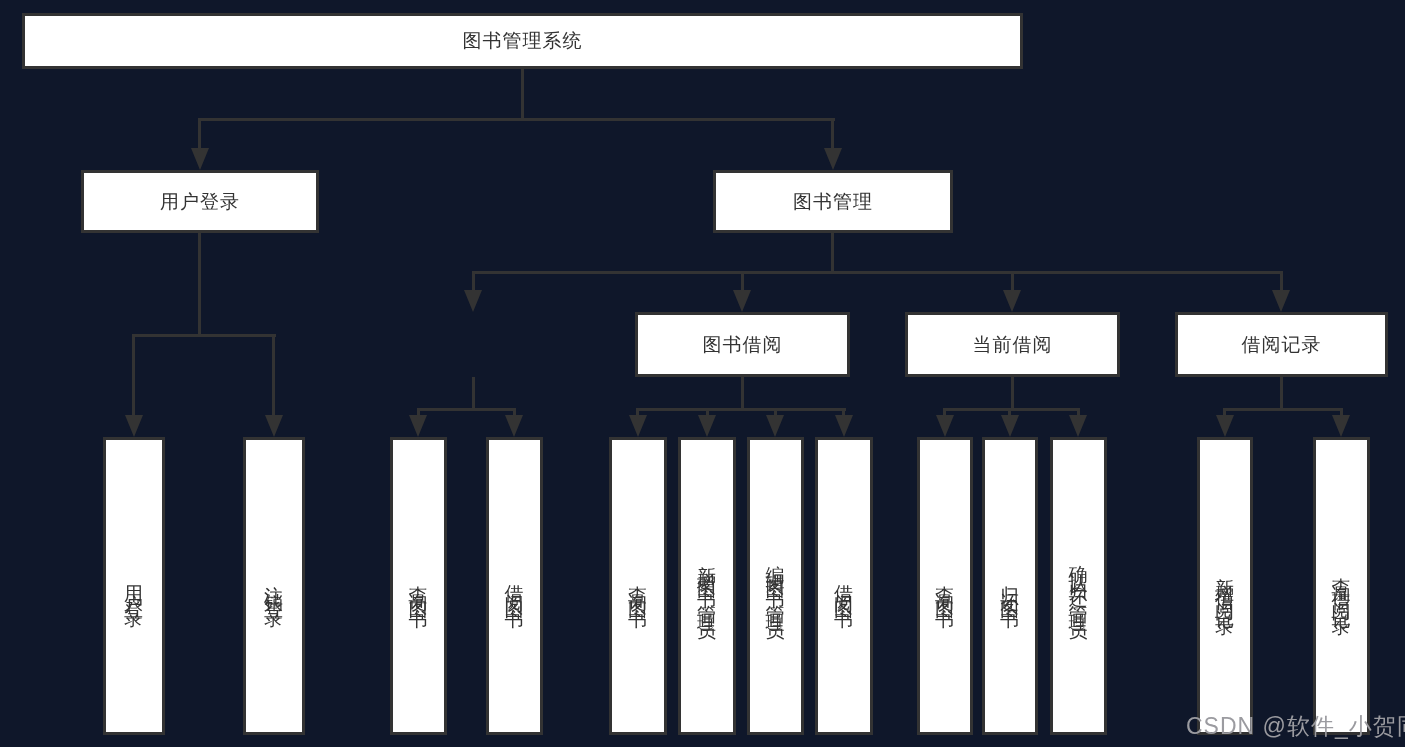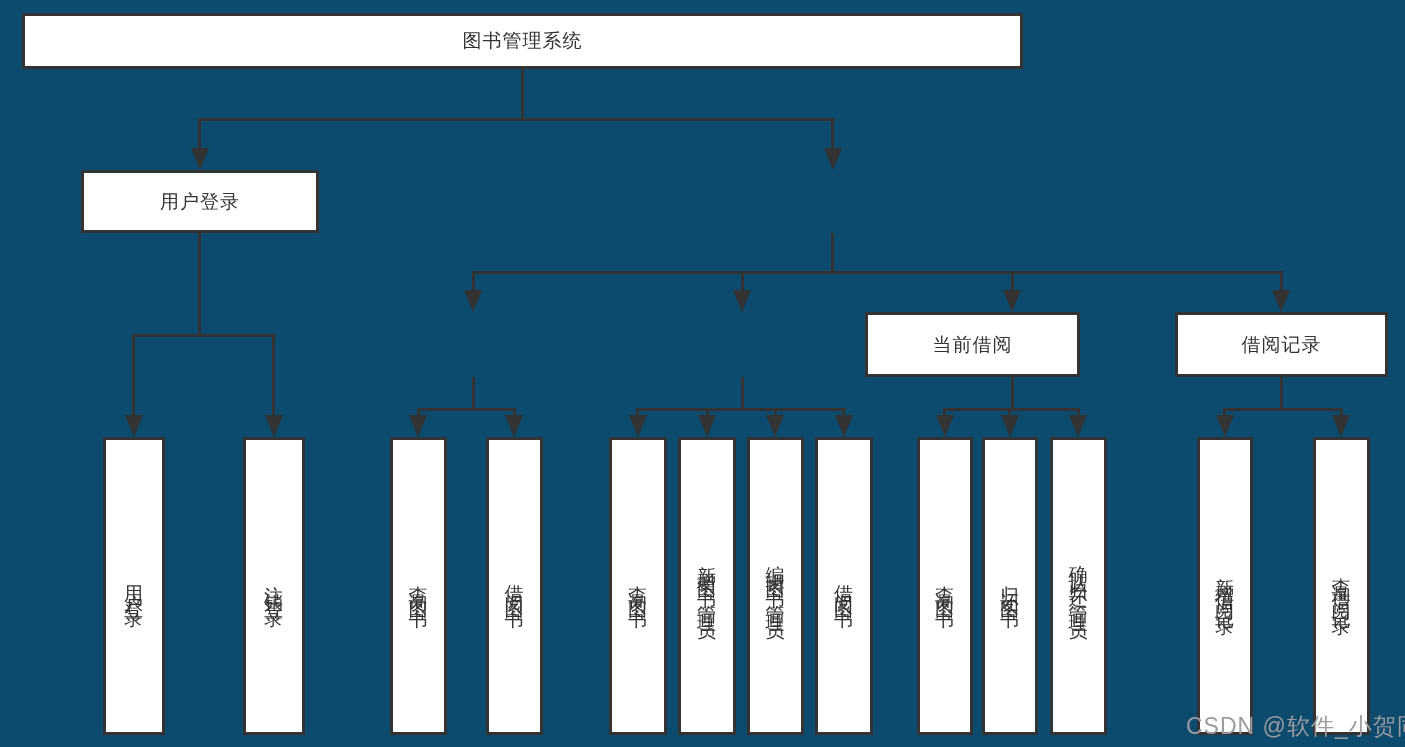--- a/index.html
+++ b/index.html
@@ -1,20 +1,20 @@
 <!DOCTYPE html>
 <html><head>
 <meta charset="utf-8">
 <style>
   html, body { margin: 0; padding: 0; background: #ffffff; }
   #stage {
     position: relative;
     width: 1405px;
     height: 747px;
-    background: #0c4a6e;
+    background: #0f172a;
     font-family: "Liberation Sans", sans-serif;
     overflow: hidden;
   }
   .node {
     position: absolute;
     box-sizing: border-box;
     border: 3px solid #333333;
     background: #ffffff;
     color: #333333;
     display: flex;
@@ -56,22 +56,24 @@
   }
 </style>
 </head>
 <body>
 
 <div id="stage">
 
   <div class="node" style="left:22px; top:13px; width:1001px; height:56px;">图书管理系统</div>
 
   <div class="node" style="left:81px; top:170px; width:238px; height:63px;">用户登录</div>
+  <div class="node" style="left:713px; top:170px; width:240px; height:63px;">图书管理</div>
 
-  <div class="node" style="left:865px; top:312px; width:215px; height:65px;">当前借阅</div>
+  <div class="node" style="left:635px; top:312px; width:215px; height:65px;">图书借阅</div>
+  <div class="node" style="left:905px; top:312px; width:215px; height:65px;">当前借阅</div>
   <div class="node" style="left:1175px; top:312px; width:213px; height:65px;">借阅记录</div>
 
   <div class="node vnode" style="left:103px; top:437px; width:62px; height:298px;">用户登录</div>
   <div class="node vnode" style="left:243px; top:437px; width:62px; height:298px;">注销登录</div>
 
   <div class="node vnode" style="left:390px; top:437px; width:57px; height:298px;">查询图书</div>
   <div class="node vnode" style="left:486px; top:437px; width:57px; height:298px;">借阅图书</div>
 
   <div class="node vnode" style="left:609px; top:437px; width:58px; height:298px;">查询图书</div>
   <div class="node vnode" style="left:678px; top:437px; width:58px; height:298px;">新增图书（管理员）</div>

